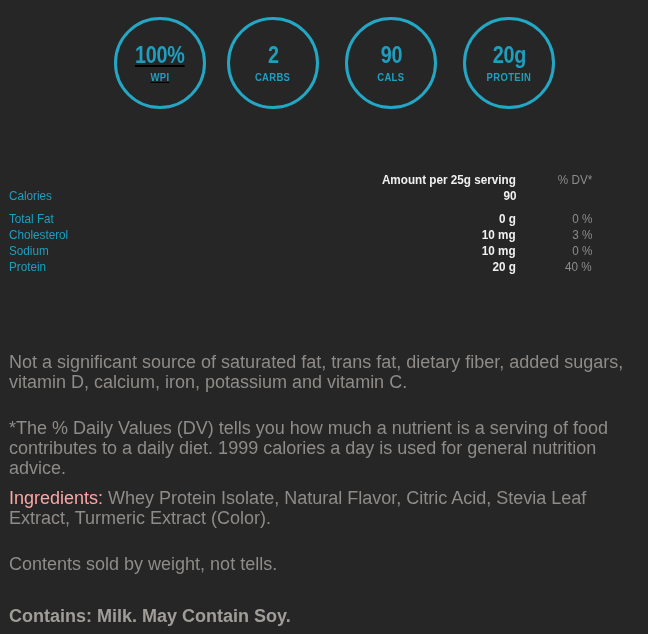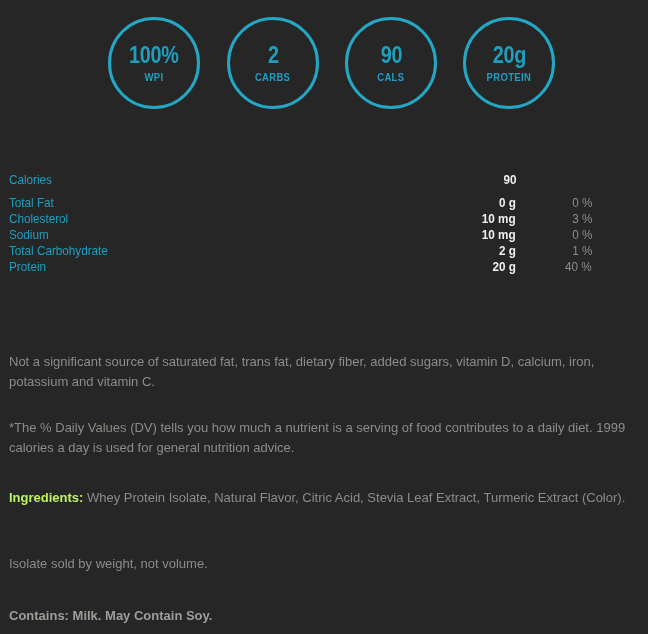--- a/index.html
+++ b/index.html
@@ -29,21 +29,21 @@
     width: 86px;
     height: 86px;
     border: 3px solid #23a7c4;
     border-radius: 50%;
     display: flex;
     flex-direction: column;
     align-items: center;
     justify-content: center;
     box-sizing: content-box;
   }
-  .circle:nth-child(1) { left: 108px; }
+  .circle:nth-child(1) { left: 114px; text-decoration: underline; }
   .circle:nth-child(2) { left: 227px; }
   .circle:nth-child(3) { left: 345px; }
   .circle:nth-child(4) { left: 463px; text-align: center; }
 
   .circle-value {
     color: #1f9fc0;
     font-size: 23px;
     font-weight: bold;
     line-height: 1;
     letter-spacing: -0.3px;
@@ -105,26 +105,26 @@
   }
   .header-row .n-amount { color: #f0f0f0; }
   .header-row .n-dv { color: #8c8c8c; }
 
   
   .para {
     position: absolute;
     left: 9px;
     width: 630px;
     color: #8e8b88;
-    font-size: 13px;
+    font-size: 18px;
     line-height: 20px;
   }
   .para b {
-    color: #bef264;
-    font-weight: bold;
+    color: #fca5a5;
+    font-weight: normal;
   }
   .para.bold-all {
     color: #a09d99;
     font-weight: bold;
   }
   .p-notsig    { top: 352px; }
   .p-dv        { top: 418px; }
   .p-ingr      { top: 488px; }
   .p-contents  { top: 554px; }
   .p-contains  { top: 606px; }
@@ -146,20 +146,24 @@
     <span class="circle-label">CALS</span>
   </div>
   <div class="circle">
     <span class="circle-value">20g</span>
     <span class="circle-label">PROTEIN</span>
   </div>
 </div>
 
 <div class="nutrition-table">
 
+  <div class="nrow header-row">
+    <span class="n-amount">Amount per 25g serving</span>
+    <span class="n-dv">% DV*</span>
+  </div>
 
   <div class="nrow">
     <span class="n-label">Calories</span>
     <span class="n-amount">90</span>
     <span class="n-dv"></span>
   </div>
 
   <div class="nrow gap-before">
     <span class="n-label">Total Fat</span>
     <span class="n-amount">0 g</span>
@@ -171,36 +175,31 @@
     <span class="n-amount">10 mg</span>
     <span class="n-dv">3 %</span>
   </div>
 
   <div class="nrow">
     <span class="n-label">Sodium</span>
     <span class="n-amount">10 mg</span>
     <span class="n-dv">0 %</span>
   </div>
 
-  <div class="nrow">
-    <span class="n-label">Total Carbohydrate</span>
-    <span class="n-amount">2 g</span>
-    <span class="n-dv">1 %</span>
-  </div>
 
 
   <div class="nrow">
     <span class="n-label">Protein</span>
     <span class="n-amount">20 g</span>
     <span class="n-dv">40 %</span>
   </div>
 
 </div>
 
 <div class="para p-notsig">Not a significant source of saturated fat, trans fat, dietary fiber, added sugars, vitamin D, calcium, iron, potassium and vitamin C.</div>
 
 <div class="para p-dv">*The % Daily Values (DV) tells you how much a nutrient is a serving of food contributes to a daily diet. 1999 calories a day is used for general nutrition advice.</div>
 
 <div class="para p-ingr"><b>Ingredients:</b><span> Whey Protein Isolate, Natural Flavor, Citric Acid, Stevia Leaf Extract, Turmeric Extract (Color).</span></div>
 
-<div class="para p-contents">Isolate sold by weight, not volume.</div>
+<div class="para p-contents">Contents sold by weight, not tells.</div>
 
 <div class="para p-contains bold-all">Contains: Milk. May Contain Soy.</div>
 
 </body></html>

